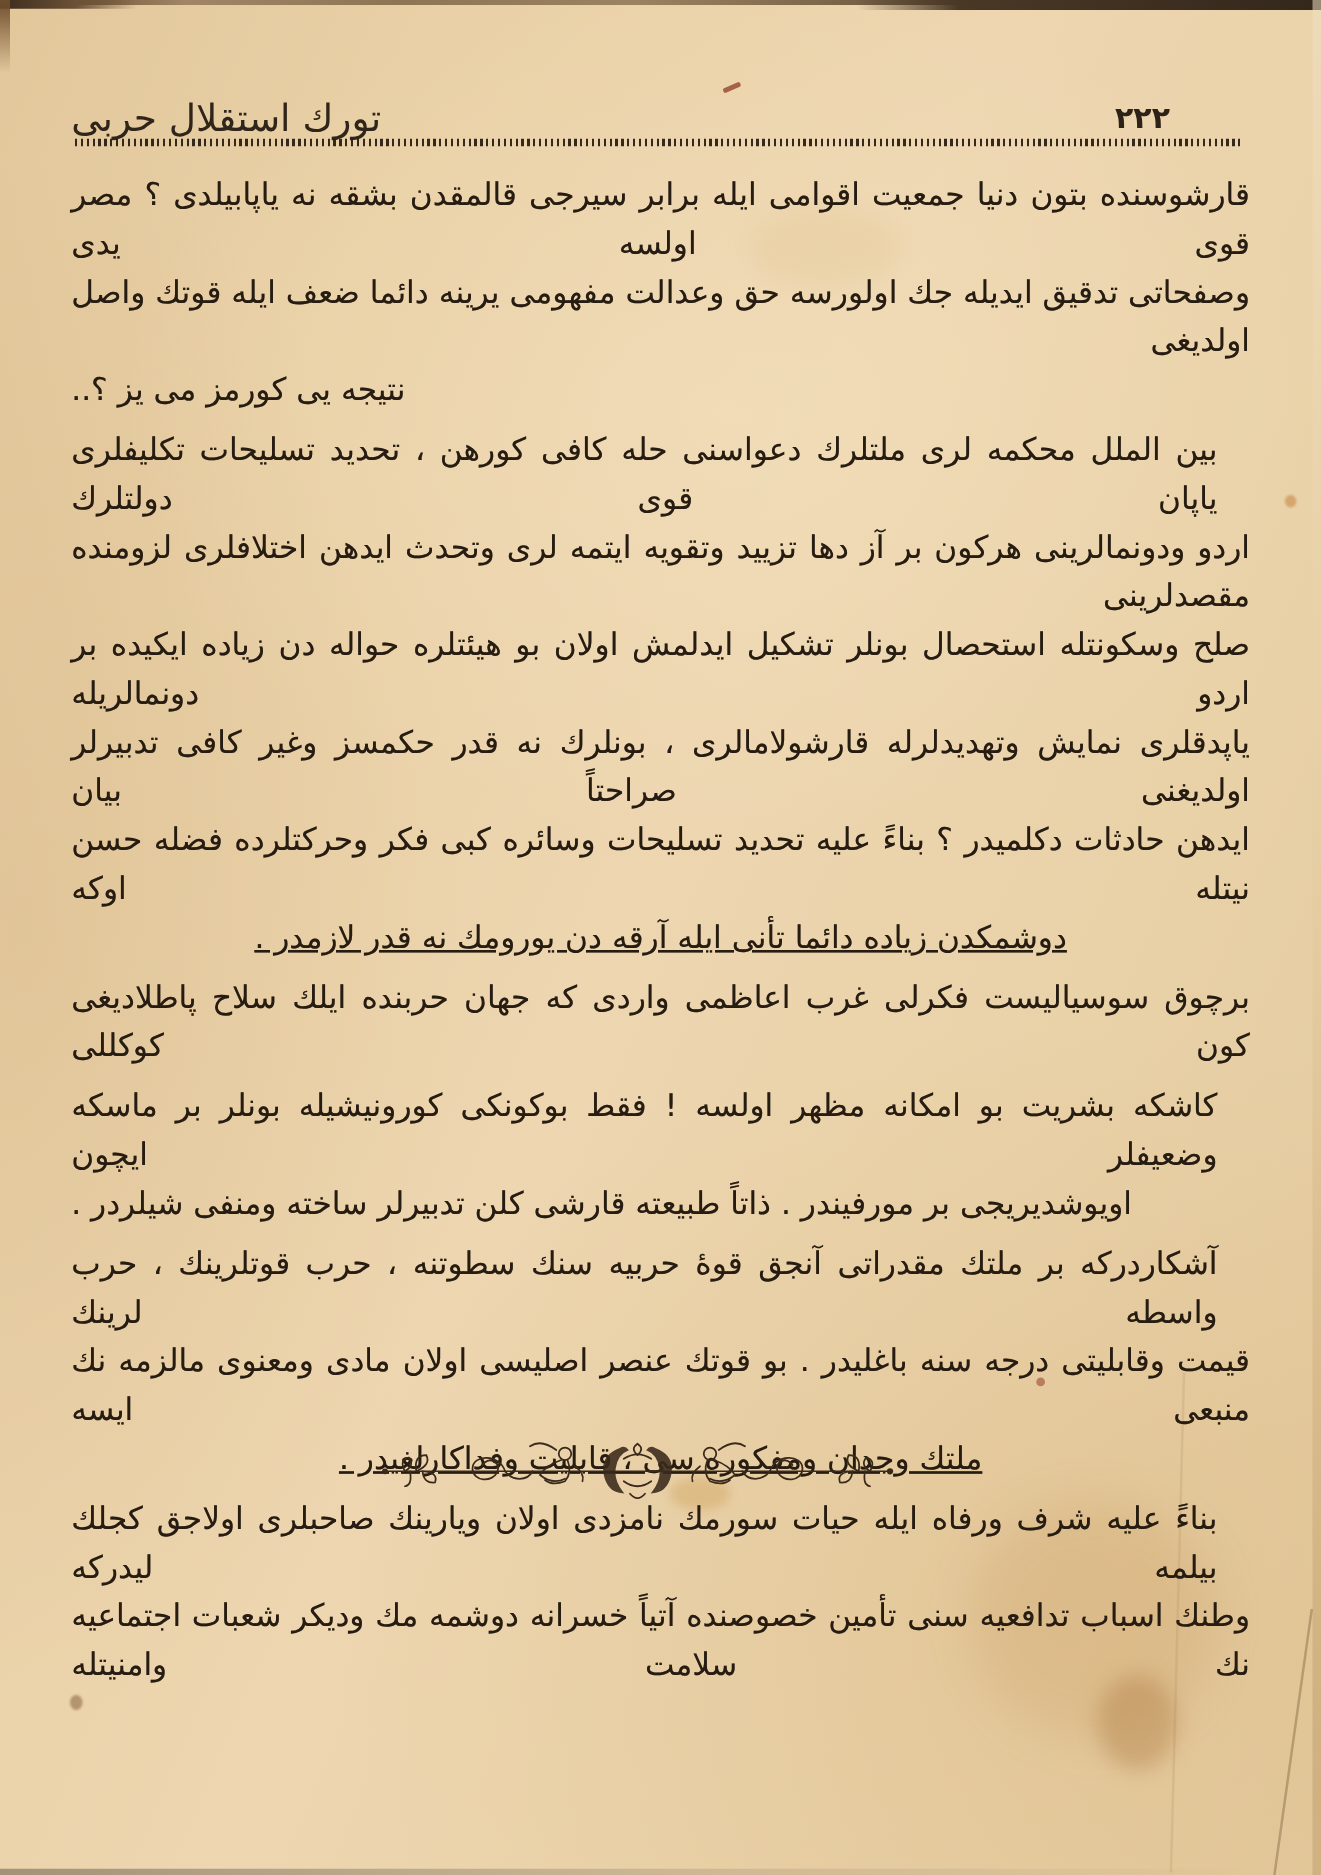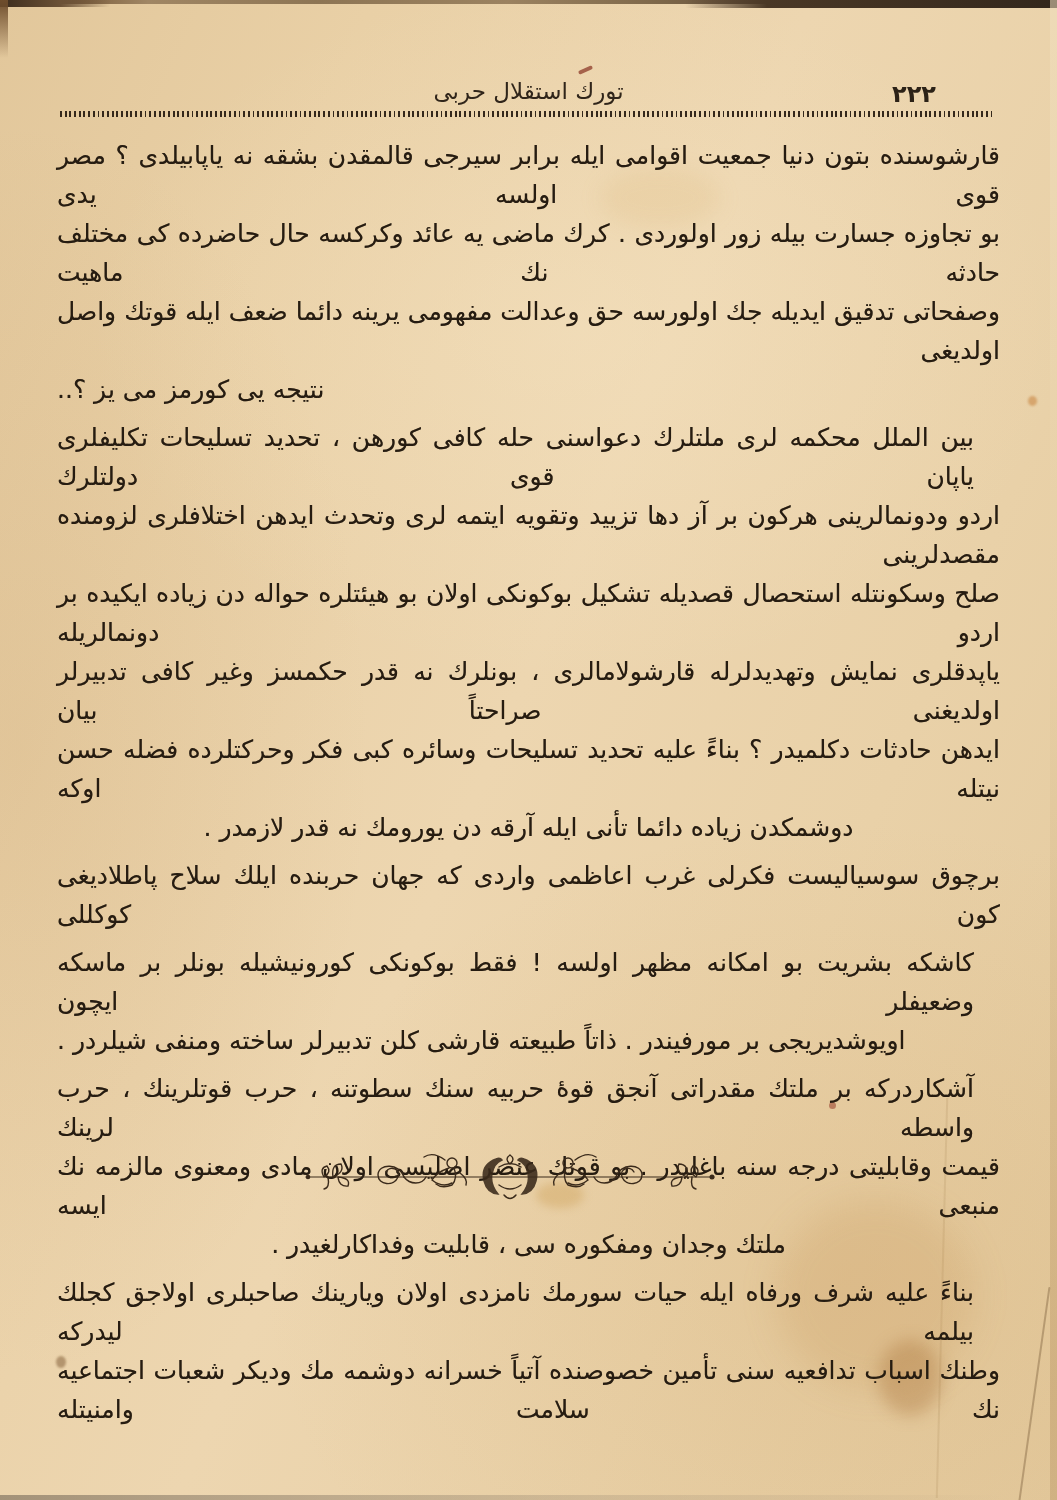--- a/index.html
+++ b/index.html
@@ -35,35 +35,35 @@
   .st1{left:775px;top:1200px;width:200px;height:190px;background:rgba(187,138,72,.17);filter:blur(16px);}
   .st2{left:878px;top:1340px;width:64px;height:76px;background:rgba(158,100,40,.30);filter:blur(8px);}
   .st3{left:536px;top:1182px;width:48px;height:26px;background:rgba(198,148,68,.32);filter:blur(4px);}
   .st4{left:56px;top:1356px;width:10px;height:12px;background:rgba(110,74,36,.45);filter:blur(1px);}
   .st5{left:829px;top:1102px;width:7px;height:7px;background:rgba(150,60,40,.55);filter:blur(.5px);}
   .st6{left:1028px;top:396px;width:9px;height:10px;background:rgba(196,122,50,.5);filter:blur(1px);}
   .st7{left:600px;top:168px;width:120px;height:60px;background:rgba(210,170,100,.14);filter:blur(10px);}
   .red-mark{position:absolute;left:578px;top:68px;width:15px;height:4px;border-radius:2px;
     background:#8d3b2a;opacity:.75;transform:rotate(-24deg);}
   
-  .running-title{position:absolute;top:78px;left:57px;right:57px;text-align:center;
-    font-size:23px;color:#30251a;letter-spacing:1px;}
+  .running-title{position:absolute;top:78px;left:57px;right:57px;text-align:left;
+    font-size:30px;color:#30251a;letter-spacing:1px;}
   .page-number{position:absolute;top:80px;right:121px;font-size:24px;color:#2c2217;
     letter-spacing:9px;font-weight:bold;}
   .dotted-rule{position:absolute;top:111px;left:60px;right:63px;height:6px;
     background:repeating-linear-gradient(90deg,rgba(43,31,20,.95) 0 1.8px,rgba(43,31,20,0) 1.8px 4.7px);}
   
   .text-block{position:absolute;top:136px;right:57px;left:57px;direction:rtl;}
   .para{margin:0 0 9px 0;}
   .line{font-size:25px;line-height:39px;white-space:normal;
     text-align:justify;text-align-last:justify;text-justify:inter-word;
     color:#261c11;text-shadow:0 0 .4px rgba(38,28,17,.5);}
   .line.ind{padding-right:26px;}
   .line.end-left{text-align-last:left;}
-  .line.end-center{text-align-last:center;}
+  .line.end-center{text-align-last:center;text-decoration:underline;}
   
   .ornament{position:absolute;left:300px;top:1143px;}
 </style>
 </head>
 <body>
 
 <div class="page">
 
   <div class="edge-top"></div>
   <div class="edge-top-right"></div>
@@ -82,28 +82,27 @@
   <div class="stain st7"></div>
   <div class="red-mark"></div>
 
   <div class="page-number">٢٢٢</div>
   <div class="running-title">تورك استقلال حربى</div>
   <div class="dotted-rule"></div>
 
   <div class="text-block">
     <div class="para">
       <div class="line">قارشوسنده بتون دنيا جمعيت اقوامى ايله برابر سيرجى قالمقدن بشقه نه ياپابيلدى ؟ مصر قوى اولسه يدى</div>
-      <div class="line">بو تجاوزه جسارت بيله زور اولوردى . كرك ماضى يه عائد وكركسه حال حاضرده كى مختلف حادثه نك ماهيت</div>
       <div class="line">وصفحاتى تدقيق ايديله جك اولورسه حق وعدالت مفهومى يرينه دائما ضعف ايله قوتك واصل اولديغى</div>
       <div class="line end-left">نتيجه يى كورمز مى يز ؟..</div>
     </div>
     <div class="para">
       <div class="line ind">بين الملل محكمه لرى ملتلرك دعواسنى حله كافى كورهن ، تحديد تسليحات تكليفلرى ياپان قوى دولتلرك</div>
       <div class="line">اردو ودونمالرينى هركون بر آز دها تزييد وتقويه ايتمه لرى وتحدث ايدهن اختلافلرى لزومنده مقصدلرينى</div>
-      <div class="line">صلح وسكونتله استحصال قصديله تشكيل بوكونكى اولان بو هيئتلره حواله دن زياده ايكيده بر اردو دونمالريله</div>
+      <div class="line">صلح وسكونتله استحصال بونلر تشكيل ايدلمش اولان بو هيئتلره حواله دن زياده ايكيده بر اردو دونمالريله</div>
       <div class="line">ياپدقلرى نمايش وتهديدلرله قارشولامالرى ، بونلرك نه قدر حكمسز وغير كافى تدبيرلر اولديغنى صراحتاً بيان</div>
       <div class="line">ايدهن حادثات دكلميدر ؟ بناءً عليه تحديد تسليحات وسائره كبى فكر وحركتلرده فضله حسن نيتله اوكه</div>
       <div class="line end-center">دوشمكدن زياده دائما تأنى ايله آرقه دن يورومك نه قدر لازمدر .</div>
     </div>
     <div class="para">
       <div class="line">برچوق سوسياليست فكرلى غرب اعاظمى واردى كه جهان حربنده ايلك سلاح پاطلاديغى كون كوكللى</div>
     </div>
     <div class="para">
       <div class="line ind">كاشكه بشريت بو امكانه مظهر اولسه ! فقط بوكونكى كورونيشيله بونلر بر ماسكه وضعيفلر ايچون</div>
       <div class="line end-left">اويوشديريجى بر مورفيندر . ذاتاً طبيعته قارشى كلن تدبيرلر ساخته ومنفى شيلردر .</div>

